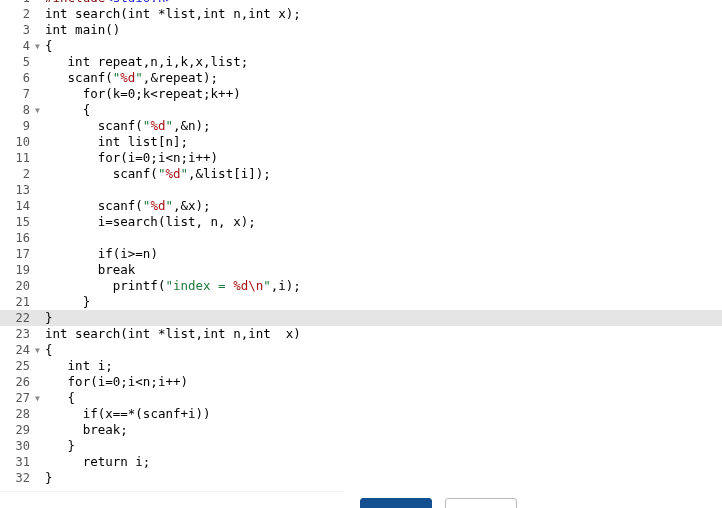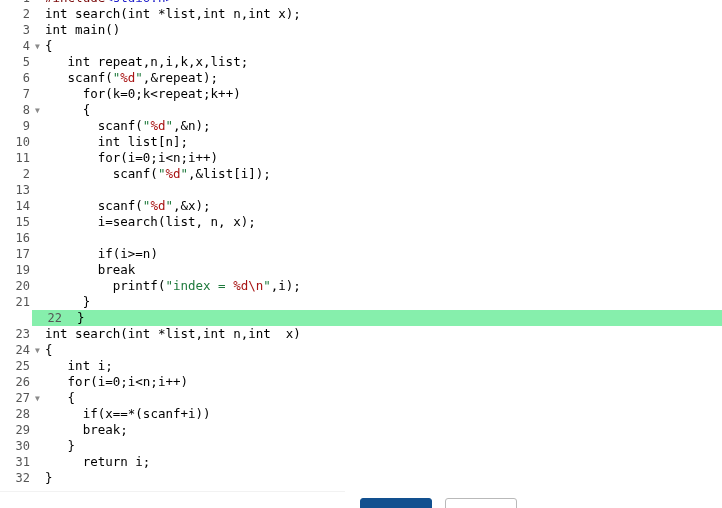--- a/index.html
+++ b/index.html
@@ -42,22 +42,21 @@
 
   .line {
     position: relative;
     height: 16px;
     line-height: 16px;
     white-space: pre;
     font-size: 12.5px;
     font-family: "DejaVu Sans Mono", "Liberation Mono", monospace;
   }
   .line.active {
-    background: #86efac;
-    margin-left: 32px;
+    background: #e5e5e5;
   }
 
   .gutter {
     position: absolute;
     left: 0;
     top: 0;
     width: 30px;
     text-align: right;
     color: #555555;
     font-size: 12px;

